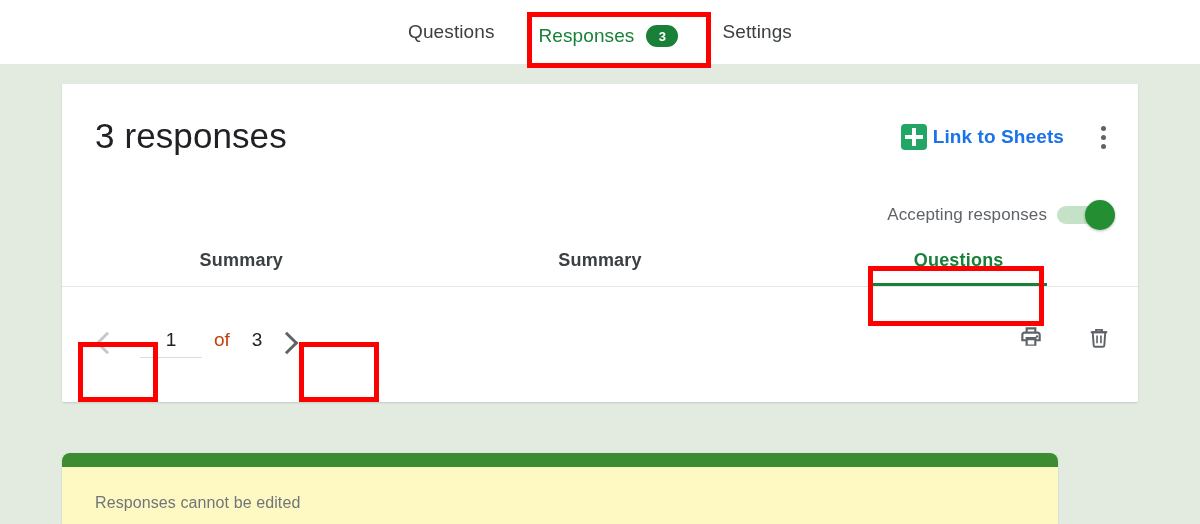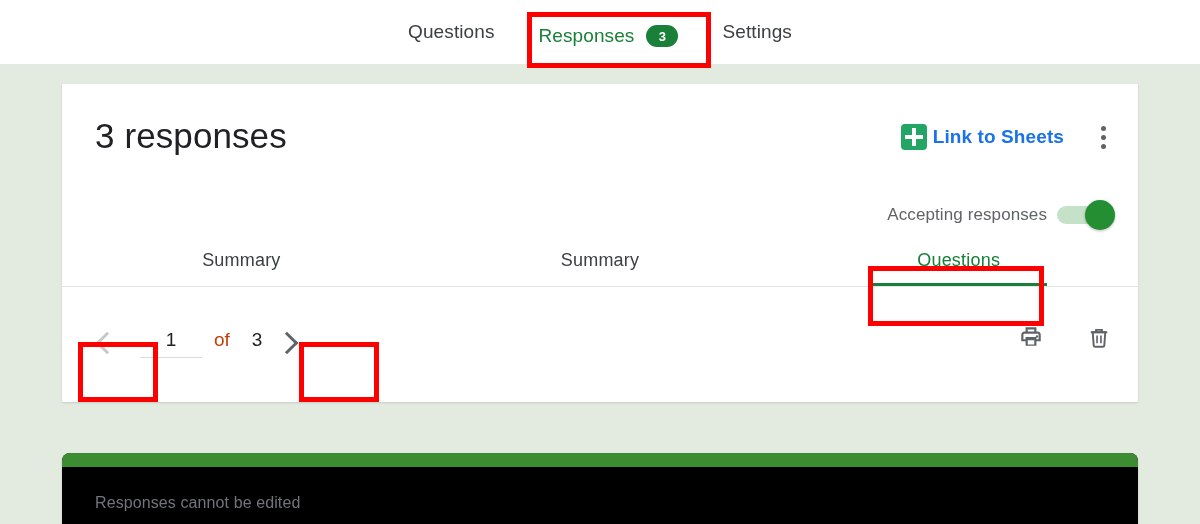--- a/index.html
+++ b/index.html
@@ -214,21 +214,21 @@
     width: 1076px;
     height: 52px;
     display: flex;
   }
   .subtab {
     flex: 1;
     display: flex;
     align-items: center;
     justify-content: center;
     font-size: 18px;
-    font-weight: normal;
+    font-weight: bold;
     color: #3c4043;
     letter-spacing: .2px;
     cursor: pointer;
     position: relative;
   }
   .subtab.active { color: #188038; }
   .subtab.active::after {
     content: "";
     position: absolute;
     left: 50%;
@@ -327,23 +327,23 @@
     align-items: center;
     justify-content: center;
     cursor: pointer;
   }
 
   
   .card2 {
     position: absolute;
     left: 62px;
     top: 453px;
-    width: 1076px;
+    width: 996px;
     height: 71px;
-    background: #000000;
+    background: #fef9c3;
     border-radius: 8px 8px 0 0;
     box-shadow: 0 1px 2px rgba(60,64,67,.18);
     overflow: hidden;
   }
   .card2-bar {
     width: 100%;
     height: 14px;
     background: #3c8d31;
   }
   .card2-text {

